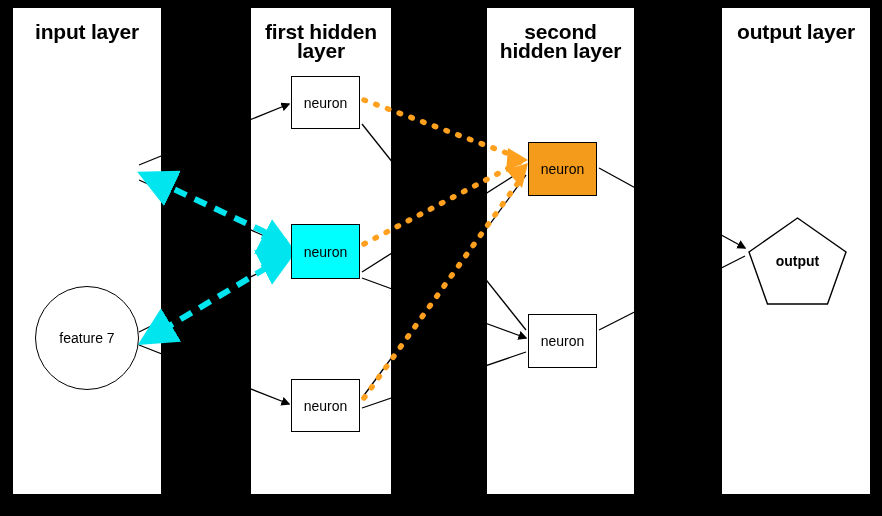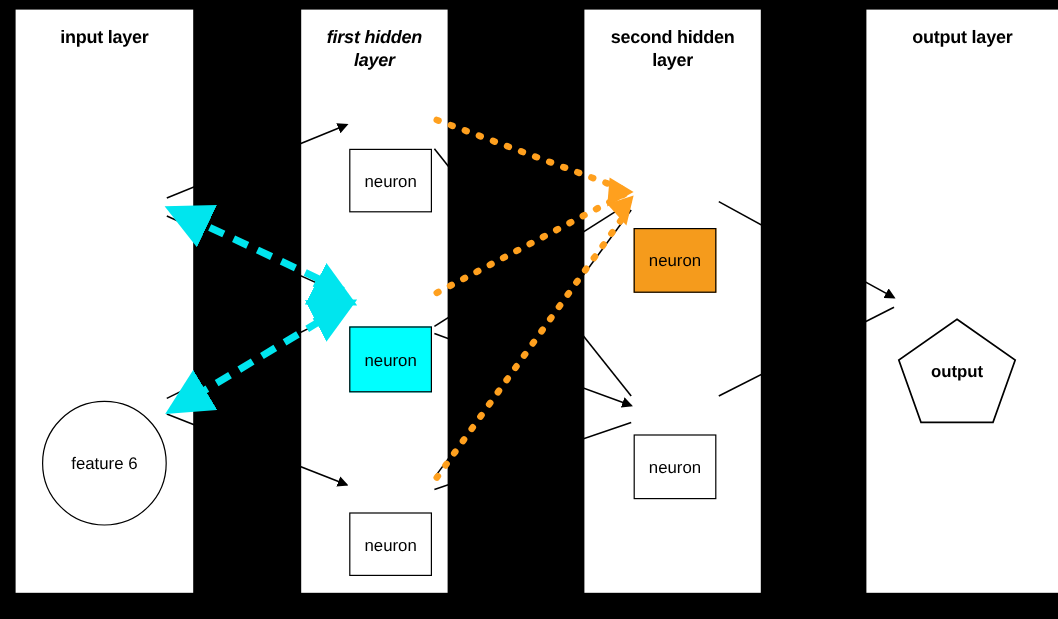--- a/index.html
+++ b/index.html
@@ -25,21 +25,21 @@
     box-sizing: border-box;
   }
   .layer-title {
     position: absolute;
     left: 0;
     right: 0;
     top: 14px;
     text-align: center;
     font-family: "Liberation Sans", sans-serif;
     font-weight: bold;
-    font-size: 15px;
+    font-size: 21px;
     line-height: 19px;
     color: #000000;
     letter-spacing: -0.2px;
   }
   #edges {
     position: absolute;
     left: 0;
     top: 0;
     width: 882px;
     height: 516px;
@@ -49,21 +49,20 @@
     position: absolute;
     box-sizing: border-box;
     display: flex;
     align-items: center;
     justify-content: center;
     font-family: "Liberation Sans", sans-serif;
     font-size: 14px;
     color: #000000;
     background: #ffffff;
     border: 1.6px solid #000000;
-    margin-top: 48px;
   }
   .node.circle {
     border-radius: 50%;
   }
   .node.pentagon {
     border: none;
     background: transparent;
   }
   .pentagon-label {
     position: relative;
@@ -78,29 +77,29 @@
 </style>
 </head>
 <body>
 
 <div id="canvas">
 
   <div class="layer-panel" style="left:13px; top:8px; width:148px; height:486px;">
     <div class="layer-title">input layer</div>
   </div>
 
-  <div class="layer-panel" style="left:251px; top:8px; width:122px; height:486px;font-style:italic;">
+  <div class="layer-panel" style="left:251px; top:8px; width:140px; height:486px;">
     <div class="layer-title" style="padding:0 14px;">first hidden layer</div>
   </div>
 
   <div class="layer-panel" style="left:487px; top:8px; width:147px; height:486px;">
     <div class="layer-title" style="padding:0 12px;">second hidden layer</div>
   </div>
 
-  <div class="layer-panel" style="left:722px; top:8px; width:160px; height:486px;">
+  <div class="layer-panel" style="left:722px; top:8px; width:148px; height:486px;">
     <div class="layer-title">output layer</div>
   </div>
 
   <svg id="edges" viewBox="0 0 882 516" width="882" height="516">
     <defs>
       <marker id="arrow-black" viewBox="0 0 12 12" refX="10" refY="6" markerWidth="7" markerHeight="7" orient="auto-start-reverse">
         <path d="M0,0 L12,6 L0,12 z" fill="#000000"></path>
       </marker>
       <marker id="arrow-cyan" viewBox="0 0 12 12" refX="9" refY="6" markerWidth="6.5" markerHeight="6.5" orient="auto-start-reverse">
         <path d="M0,0 L12,6 L0,12 z" fill="#00e5ee"></path>
@@ -145,21 +144,21 @@
       <line x1="364" y1="398" x2="520" y2="180"></line>
     </g>
     <g fill="#ffa01e" stroke="none">
       <path d="M508,148 L528,160 L506,172 z"></path>
       <path d="M506,170 L528,163 L522,188 z"></path>
     </g>
   </svg>
 
 
   <div class="node circle" style="left:35px; top:286px; width:104px; height:104px;">
-    <span>feature 6</span>
+    <span>feature 7</span>
   </div>
 
   <div class="node" style="left:291px; top:76px; width:69px; height:53px;">
     <span>neuron</span>
   </div>
 
   <div class="node" style="left:291px; top:224px; width:69px; height:55px; background:#00ffff;">
     <span>neuron</span>
   </div>
 

